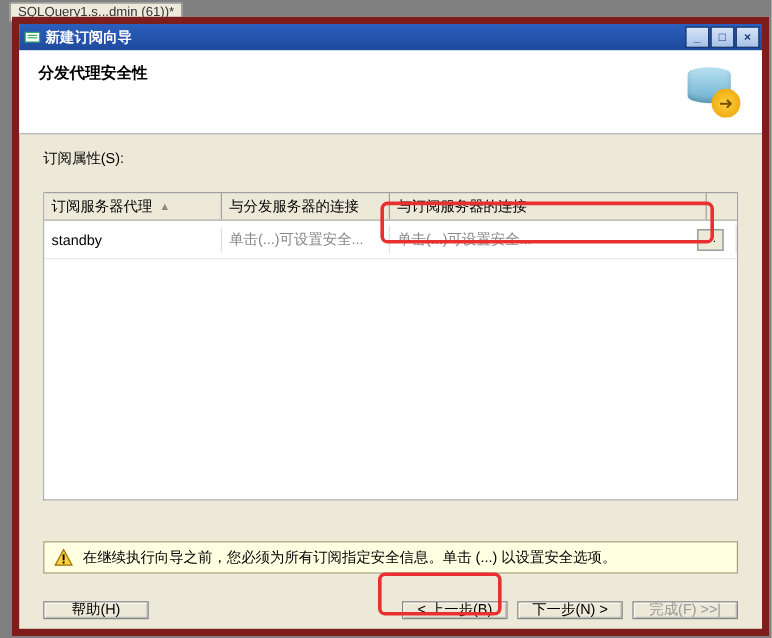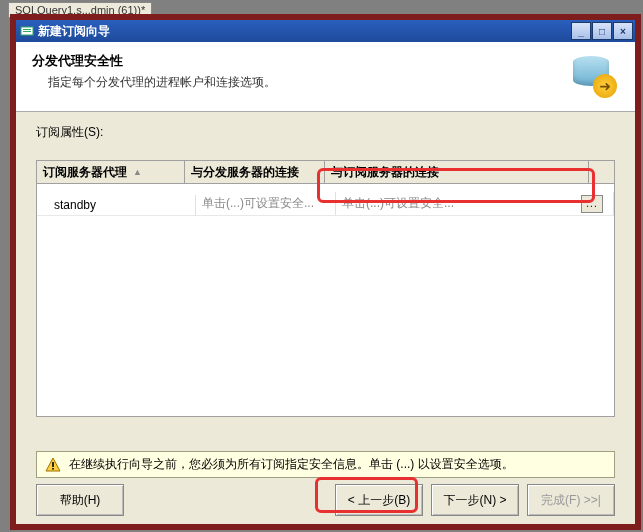--- a/index.html
+++ b/index.html
@@ -97,34 +97,32 @@
     background: #ece9d8;
     border-top: 1px solid #a0a0a0;
     border-bottom: 1px solid #a0a0a0;
   }
   .grid-head .gh {
     border-right: 1px solid #a0a0a0;
     padding: 3px 6px;
     font-size: 12px;
     display: flex; align-items: center;
     height: 22px;
-    font-weight: bold;
   }
   .gh.c1 { width: 148px; }
   .gh.c2 { width: 140px; }
   .gh.c3 { width: 264px; }
   .gh.c4 { flex: 1; border-right: none; }
   .sort-arrow { margin-left: 6px; color: #888; font-size: 9px; }
   .grid-body { height: 232px; background: #fff; position: relative; }
   .grid-row {
     display: flex;
     border-bottom: 1px solid #e8e8e8;
     height: 32px;
-    align-items: flex-end;
-    padding-left: 11px;
+    align-items: center;
   }
   .gc { padding: 3px 6px; border-right: 1px solid #e0e0e0; display: flex; align-items: center; }
   .gc.c1 { width: 148px; }
   .gc.c2 { width: 140px; color: #888; }
   .gc.c3 { flex: 1; display: flex; align-items: center; padding: 0; }
   .c3-text { flex: 1; padding: 3px 6px; color: #888; }
   .c3-btn {
     width: 22px; height: 18px;
     background: #ece9d8;
     border: 1px solid #888;
@@ -160,21 +158,21 @@
     position: absolute;
     bottom: 8px; left: 0; right: 0;
     padding: 0 20px;
     display: flex;
     align-items: center;
     gap: 8px;
   }
   .button-bar .spacer { flex: 1; }
   .btn {
     min-width: 88px;
-    height: 32px;
+    height: 15px;
     background: #ece9d8;
     border: 1px solid #888;
     box-shadow: inset 1px 1px 0 #fff, inset -1px -1px 0 #bbb;
     font-size: 12px;
     display: flex; align-items: center; justify-content: center;
     cursor: pointer;
     padding: 0 8px;
   }
   .btn.disabled { color: #999; cursor: default; }
 </style>
@@ -196,21 +194,20 @@
     <div class="titlebar-btns">
       <div class="titlebar-btn">_</div>
       <div class="titlebar-btn">□</div>
       <div class="titlebar-btn">×</div>
     </div>
   </div>
 
   <div class="header-area">
     <div class="header-text">
       <div class="header-title">分发代理安全性</div>
-      <div class="header-sub">指定每个分发代理的进程帐户和连接选项。</div>
     </div>
     <div class="header-icon">
       <div class="cyl"></div>
       <div class="arrow">➜</div>
     </div>
   </div>
 
   <div class="content">
     <div class="section-label">订阅属性(S):</div>
     <div class="grid">

